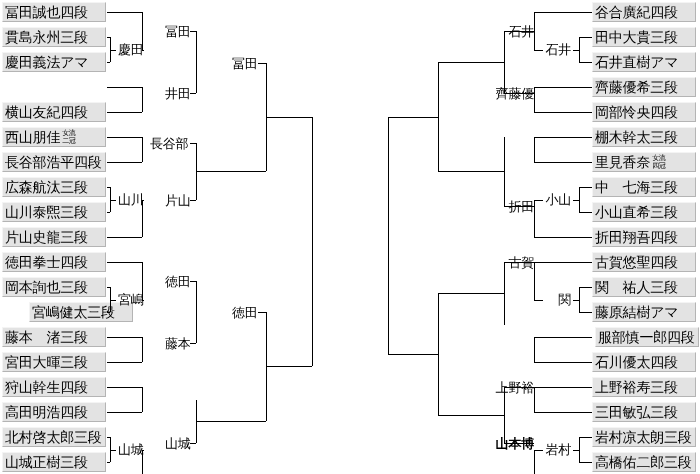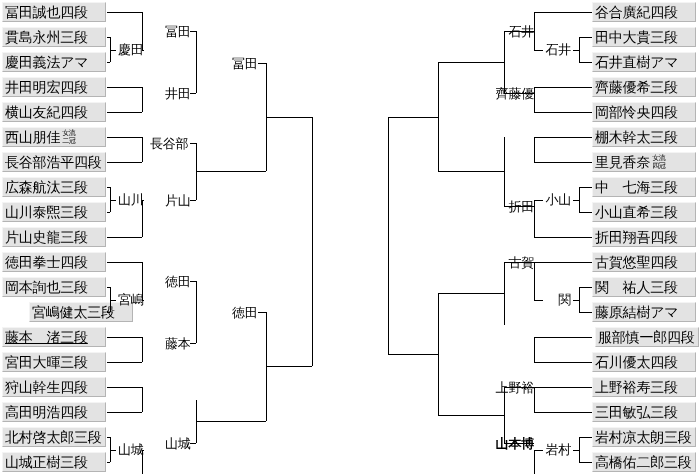--- a/index.html
+++ b/index.html
@@ -51,23 +51,20 @@
 <div id="bracket">
     <div class="plate left" style="top: 2px;">
       <span class="pname">冨田誠也四段</span>
     </div>
     <div class="plate left" style="top: 27px;">
       <span class="pname">貫島永州三段</span>
     </div>
     <div class="plate left" style="top: 52px;">
       <span class="pname">慶田義法アマ</span>
     </div>
-    <div class="plate left" style="top: 77px;">
-      <span class="pname">井田明宏四段</span>
-    </div>
     <div class="plate left" style="top: 102px;">
       <span class="pname">横山友紀四段</span>
     </div>
     <div class="plate left" style="top: 127px;">
       <span class="pname">西山朋佳</span>
       <span class="ruby">
         <span>女流</span>
         <span>二冠</span>
       </span>
     </div>
@@ -85,21 +82,21 @@
     </div>
     <div class="plate left" style="top: 252px;">
       <span class="pname">徳田拳士四段</span>
     </div>
     <div class="plate left" style="top: 277px;">
       <span class="pname">岡本詢也三段</span>
     </div>
     <div class="plate left" style="top: 302px; margin-left: 27px;">
       <span class="pname">宮嶋健太三段</span>
     </div>
-    <div class="plate left" style="top: 327px; text-decoration: underline;">
+    <div class="plate left" style="top: 327px;">
       <span class="pname">藤本　渚三段</span>
     </div>
     <div class="plate left" style="top: 352px;">
       <span class="pname">宮田大暉三段</span>
     </div>
     <div class="plate left" style="top: 377px;">
       <span class="pname">狩山幹生四段</span>
     </div>
     <div class="plate left" style="top: 402px;">
       <span class="pname">高田明浩四段</span>

